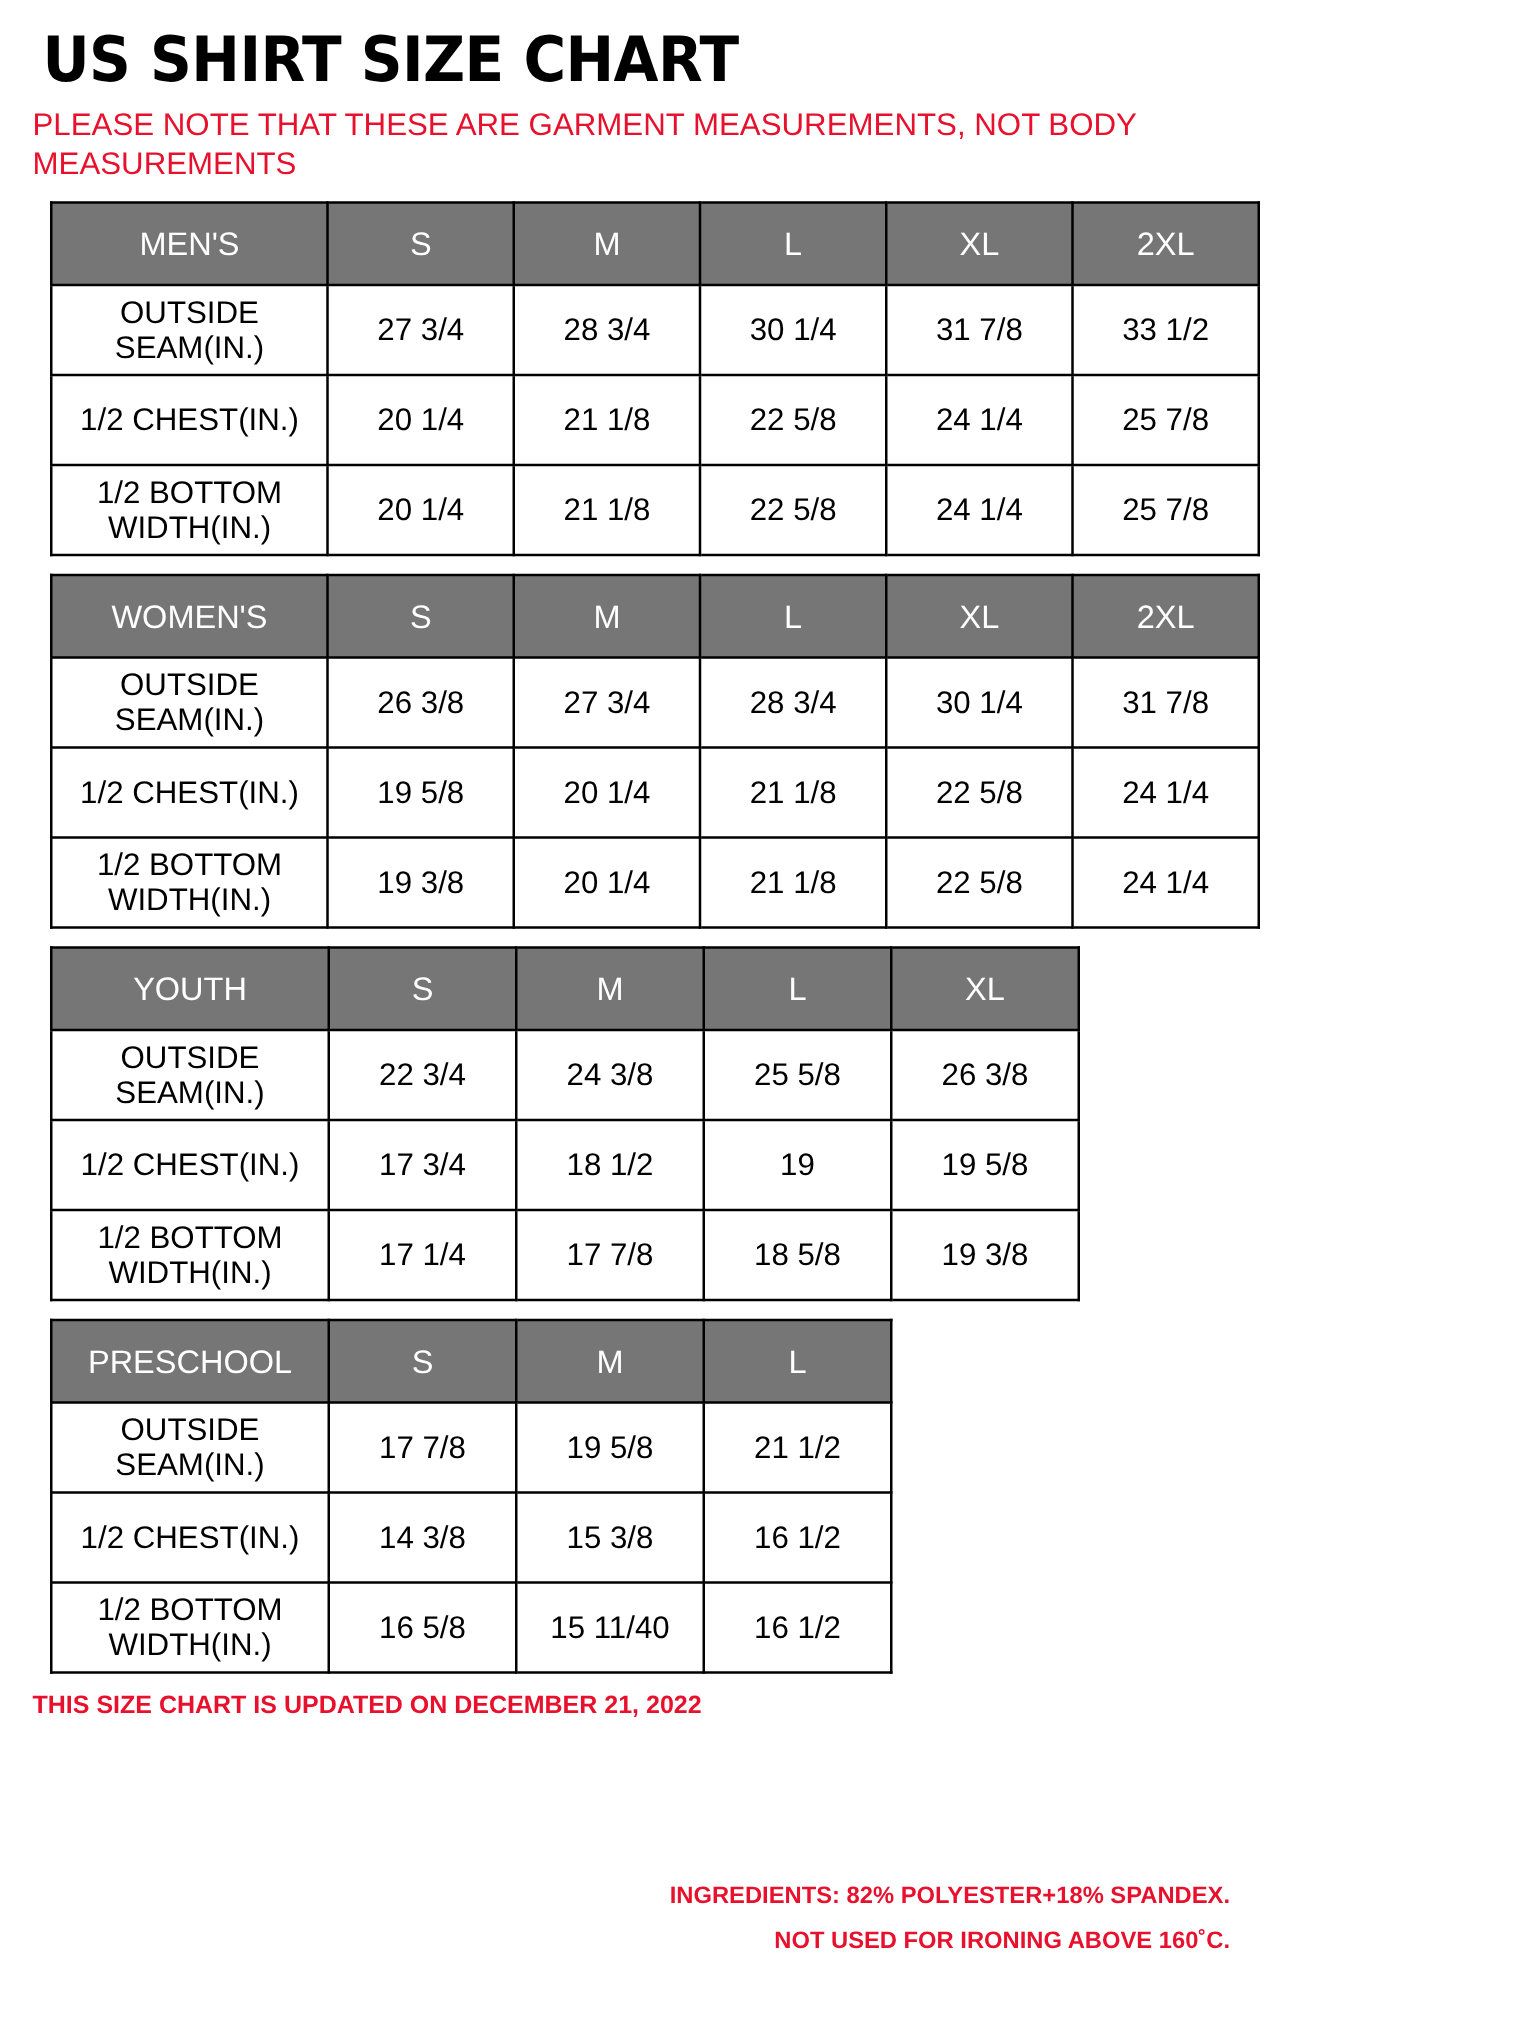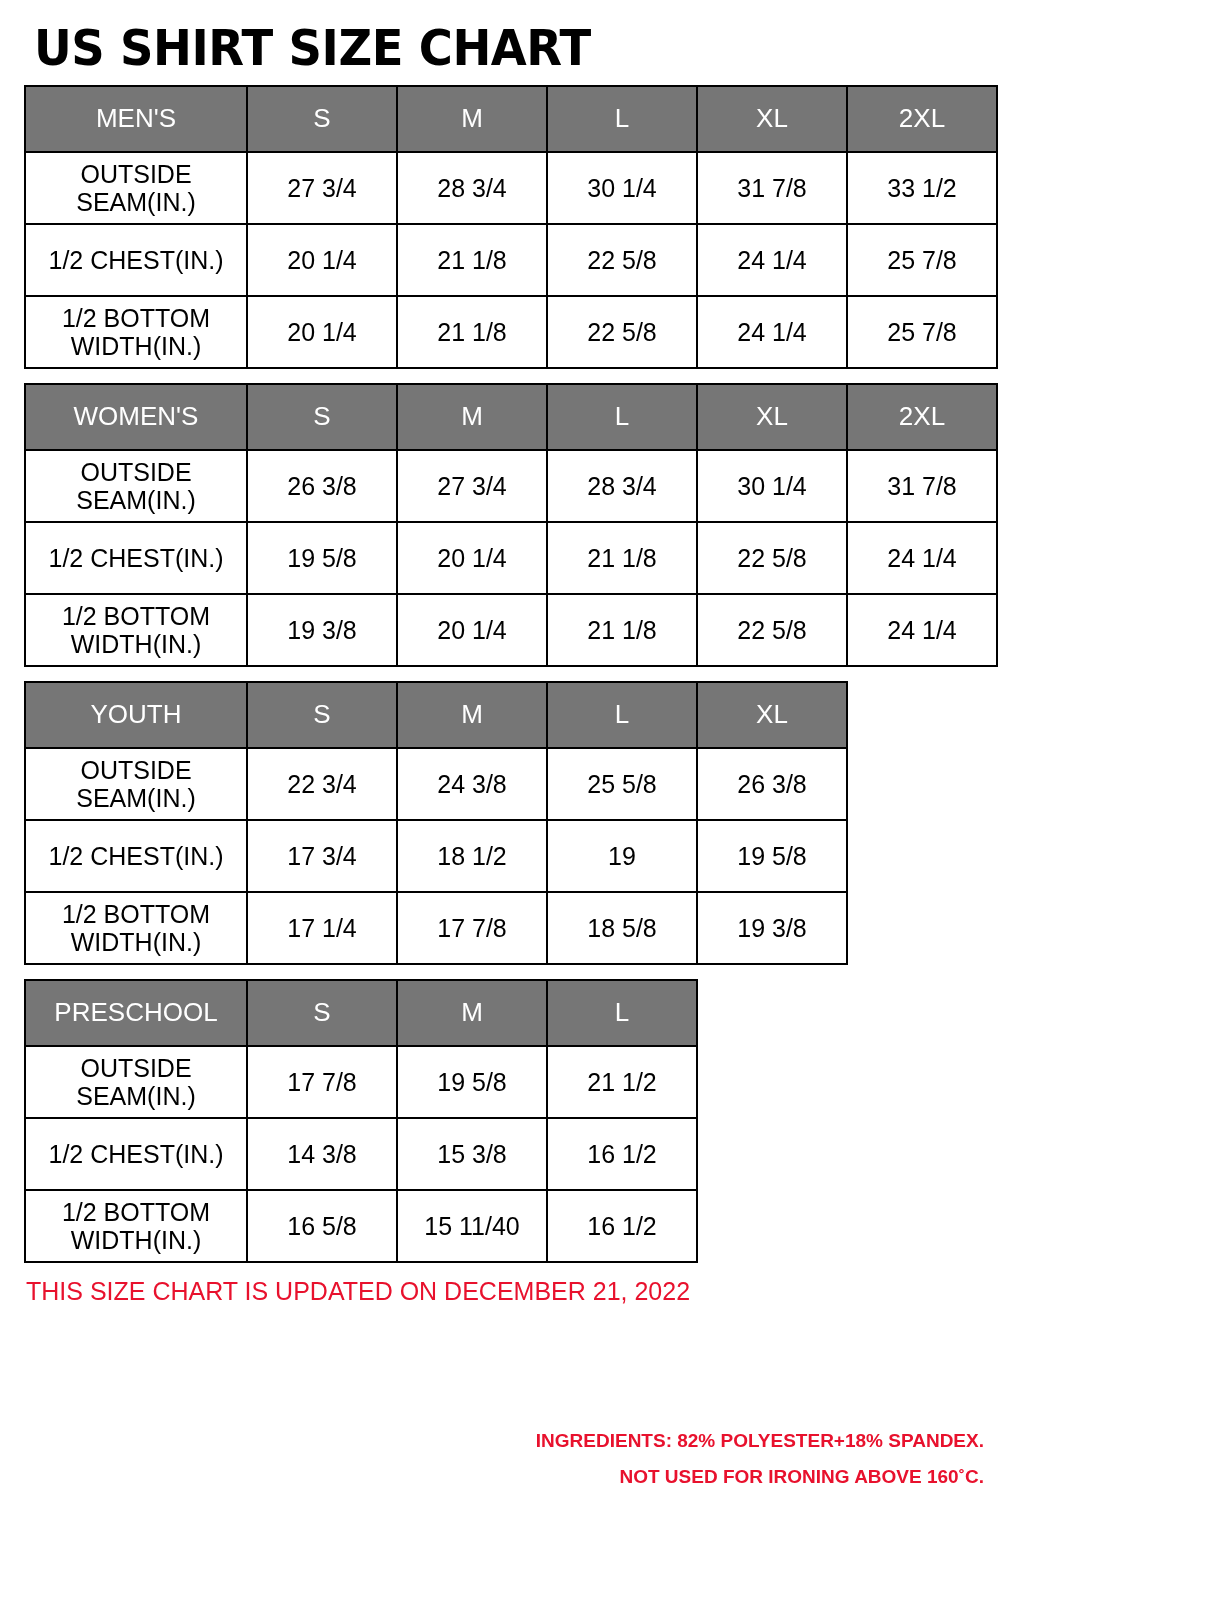--- a/index.html
+++ b/index.html
@@ -81,33 +81,34 @@
     color: #e8112d;
     font-size: 19px;
     font-weight: 700;
     line-height: 1.9;
     text-align: right;
     width: 520px;
     font-family: "Liberation Sans", sans-serif;
   }
   #updated {
     color: #e8112d;
-    font-size: 25px;
-    font-weight: 400;
+    font-size: 20px;
+    font-weight: 700;
     margin: 6px 0 0 2px;
   }
-  .table-block { position: relative; }
+  .table-block { position: relative; margin-left: 16px; }
 </style>
 </head>
 <body>
 
 <div class="page">
 
   <h1 id="page-title">US SHIRT SIZE CHART</h1>
 
+  <div id="note">PLEASE NOTE THAT THESE ARE GARMENT MEASUREMENTS, NOT BODY MEASUREMENTS</div>
 
   <div class="bottom-area">
     <div id="tables-host">
         <div class="table-block">
           <table class="size-table">
             <colgroup>
               <col class="col-label">
               <col class="col-size">
               <col class="col-size">
               <col class="col-size">

